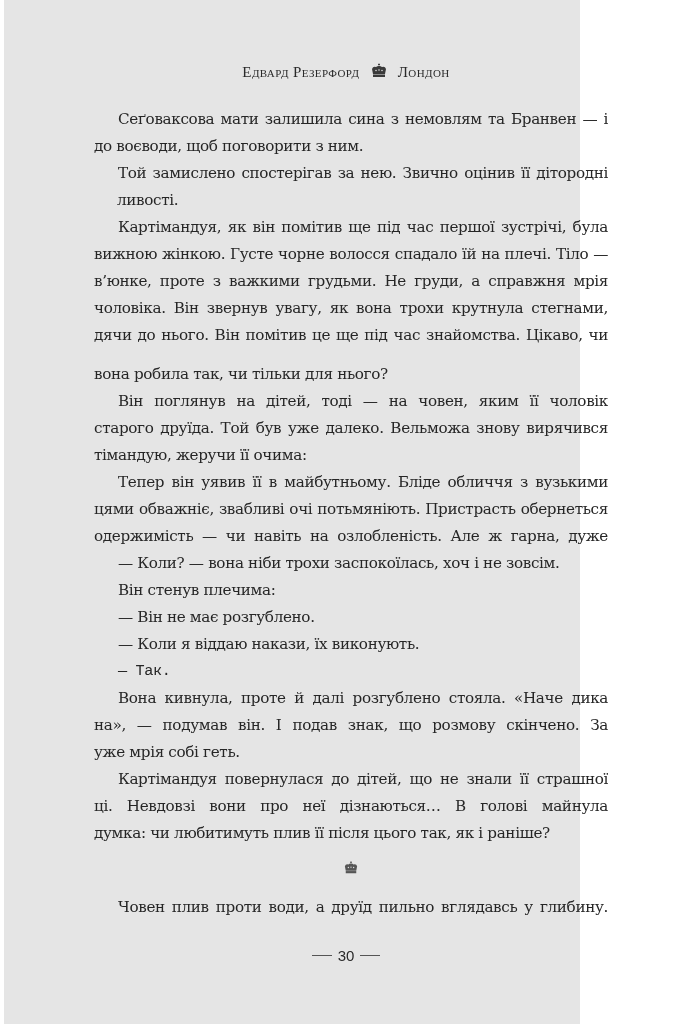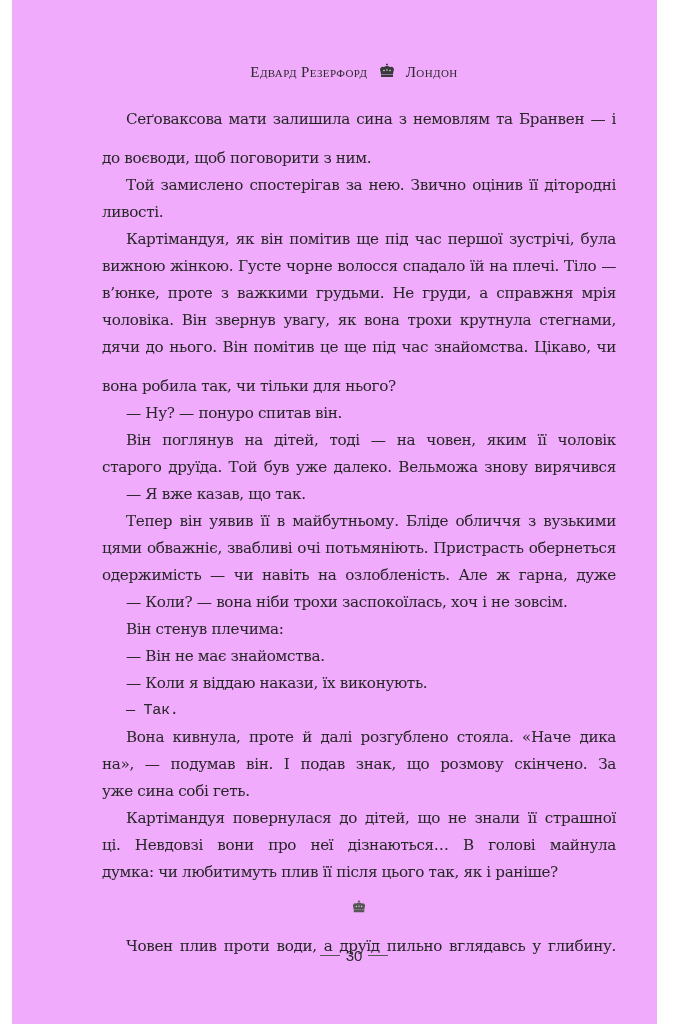--- a/index.html
+++ b/index.html
@@ -1,17 +1,17 @@
 <!DOCTYPE html>
 <html><head>
 <meta charset="utf-8">
 <style>
   html, body { margin: 0; padding: 0; background: #ffffff; }
   body { width: 684px; height: 1024px; position: relative; overflow: hidden; }
-  .page { position: absolute; left: 12px; top: 0; width: 645px; height: 1024px; background: #f0abfc; color: #222222; }
+  .page { position: absolute; left: 4px; top: 0; width: 576px; height: 1024px; background: #e5e5e5; color: #222222; }
   .running-head {
     position: absolute; top: 62px; left: 0; width: 684px; text-align: center;
     font-family: "Liberation Serif", "DejaVu Serif", serif; font-size: 15px; color: #2a2a2a;
     font-variant: small-caps; letter-spacing: 0.4px; line-height: 20px;
   }
   .running-head .crown { display: inline-block; vertical-align: -2px; margin: 0 6px; }
   .body-text {
     position: absolute; left: 90px; top: 106px; width: 514px;
     font-family: "DejaVu Serif", "Liberation Serif", serif; font-size: 15.2px; line-height: 27px;
     color: #262626; letter-spacing: -0.35px;
@@ -41,68 +41,63 @@
           <circle cx="9" cy="7" r="0.8" fill="#ddd"></circle>
           <circle cx="12" cy="7.5" r="0.8" fill="#ddd"></circle>
         </svg>
     </span>
     <span>Лондон</span>
   </div>
 
   <div class="body-text" id="body-text">
       <div class="para" style="text-indent: 0px;">
         <span class="justify-line" style="padding-left: 24px;">Сеґоваксова мати залишила сина з немовлям та Бранвен — і рушила</span>
-        <span class="line" style="text-indent: 0px; margin-top: 12px;">до воєводи, щоб поговорити з ним.</span>
+        <span class="line" style="text-indent: 0px;">до воєводи, щоб поговорити з ним.</span>
       </div>
       <div class="para" style="text-indent: 0px;">
         <span class="justify-line" style="padding-left: 24px;">Той замислено спостерігав за нею. Звично оцінив її дітородні мож-</span>
-        <span class="line" style="text-indent: 0px;">ливості.</span>
+        <span class="line" style="text-indent: 0px; margin-left: 23px;">ливості.</span>
       </div>
       <div class="para" style="text-indent: 0px;">
         <span class="justify-line" style="padding-left: 24px;">Картімандуя, як він помітив ще під час першої зустрічі, була диво-</span>
         <span class="justify-line" style="text-indent: 0px;">вижною жінкою. Густе чорне волосся спадало їй на плечі. Тіло — тонке,</span>
         <span class="justify-line" style="text-indent: 0px;">в’юнке, проте з важкими грудьми. Не груди, а справжня мрія будь-якого</span>
         <span class="justify-line" style="text-indent: 0px;">чоловіка. Він звернув увагу, як вона трохи крутнула стегнами, підхо-</span>
         <span class="justify-line" style="text-indent: 0px;">дячи до нього. Він помітив це ще під час знайомства. Цікаво, чи завжди</span>
         <span class="line" style="text-indent: 0px; margin-top: 12px;">вона робила так, чи тільки для нього?</span>
       </div>
       <div class="para" style="text-indent: 0px;">
-        <span class="line" style="padding-left: 24px;">— Ну? — понуро спитав він.</span>
-      </div>
-      <div class="para" style="text-indent: 0px;">
         <span class="justify-line" style="padding-left: 24px;">Він поглянув на дітей, тоді — на човен, яким її чоловік перевозив</span>
         <span class="justify-line" style="text-indent: 0px;">старого друїда. Той був уже далеко. Вельможа знову вирячився на Кар-</span>
-      </div>
-      <div class="para" style="text-indent: 0px;">
-        <span class="line" style="padding-left: 24px;">— Я вже казав, що так.</span>
+        <span class="line" style="text-indent: 0px;">тімандую, жеручи її очима:</span>
       </div>
       <div class="para" style="text-indent: 0px;">
         <span class="justify-line" style="padding-left: 24px;">Тепер він уявив її в майбутньому. Бліде обличчя з вузькими вили-</span>
         <span class="justify-line" style="text-indent: 0px;">цями обважніє, звабливі очі потьмяніють. Пристрасть обернеться на</span>
         <span class="justify-line" style="text-indent: 0px;">одержимість — чи навіть на озлобленість. Але ж гарна, дуже гарна —</span>
       </div>
       <div class="para" style="text-indent: 0px;">
         <span class="line" style="padding-left: 24px;">— Коли? — вона ніби трохи заспокоїлась, хоч і не зовсім.</span>
       </div>
       <div class="para" style="text-indent: 0px;">
         <span class="line" style="padding-left: 24px;">Він стенув плечима:</span>
       </div>
       <div class="para" style="text-indent: 0px;">
-        <span class="line" style="padding-left: 24px;">— Він не має знайомства.</span>
+        <span class="line" style="padding-left: 24px;">— Він не має розгублено.</span>
       </div>
       <div class="para" style="text-indent: 0px;">
         <span class="line" style="padding-left: 24px;">— Коли я віддаю накази, їх виконують.</span>
       </div>
       <div class="para" style="text-indent: 0px;">
         <span class="line" style="padding-left: 24px; font-family: Liberation Mono, monospace;">— Так.</span>
       </div>
       <div class="para" style="text-indent: 0px;">
         <span class="justify-line" style="padding-left: 24px;">Вона кивнула, проте й далі розгублено стояла. «Наче дика твари-</span>
         <span class="justify-line" style="text-indent: 0px;">на», — подумав він. І подав знак, що розмову скінчено. За хвилину він</span>
-        <span class="line" style="text-indent: 0px;">уже сина собі геть.</span>
+        <span class="line" style="text-indent: 0px;">уже мрія собі геть.</span>
       </div>
       <div class="para" style="text-indent: 0px;">
         <span class="justify-line" style="padding-left: 24px;">Картімандуя повернулася до дітей, що не знали її страшної таємни-</span>
         <span class="justify-line" style="text-indent: 0px;">ці. Невдовзі вони про неї дізнаються… В голові майнула моторошна</span>
         <span class="line" style="text-indent: 0px;">думка: чи любитимуть плив її після цього так, як і раніше?</span>
       </div>
       <div class="ornament">
         <span><svg width="16" height="14" viewBox="0 0 18 16">
             <path d="M9 0.5 L9 2.5 M8 1.5 L10 1.5" stroke="#444" stroke-width="0.9"></path>
             <path d="M2 6 Q3 3 6 4 Q8 2.5 9 3 Q10 2.5 12 4 Q15 3 16 6 L15 11 L3 11 Z" fill="#555"></path>

